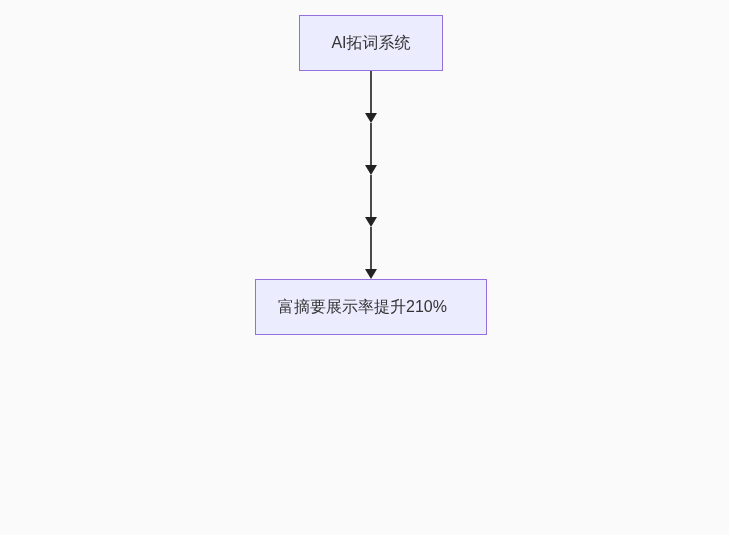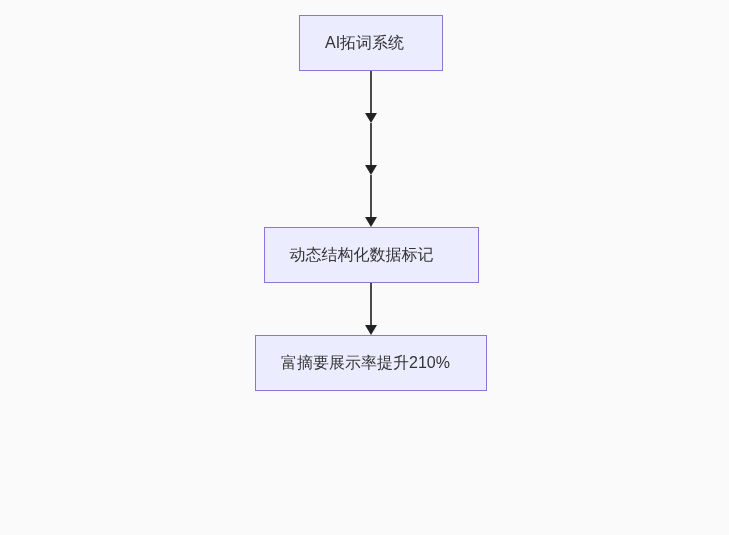--- a/index.html
+++ b/index.html
@@ -26,33 +26,33 @@
     display: flex;
     flex-direction: column;
     align-items: center;
   }
   .flow-node {
     box-sizing: border-box;
     height: 56px;
     padding: 0 25px;
     display: flex;
     align-items: center;
-    justify-content: flex-start;
+    justify-content: center;
     background: #ececff;
     border: 1px solid #9370db;
     color: #333333;
     font-size: 16px;
     line-height: 1;
     white-space: nowrap;
   }
   .node-1 { min-width: 144px; }
   .node-2 { min-width: 193px; }
   .node-3 { min-width: 222px; }
   .node-4 { min-width: 215px; }
-  .node-5 { min-width: 232px; }
+  .node-5 { min-width: 232px; padding-left: 8px; }
   .flow-arrow {
     height: 52px;
     display: flex;
     flex-direction: column;
     align-items: center;
     justify-content: flex-start;
   }
   .arrow-line {
     width: 2px;
     flex: 1 1 auto;
@@ -86,23 +86,20 @@
       <div class="arrow-line"></div>
       <div class="arrow-head"></div>
     </div>
 
 
     <div class="flow-arrow">
       <div class="arrow-line"></div>
       <div class="arrow-head"></div>
     </div>
 
-    <div class="flow-node node-4">
-      <span>动态结构化数据标记</span>
-    </div>
 
     <div class="flow-arrow">
       <div class="arrow-line"></div>
       <div class="arrow-head"></div>
     </div>
 
     <div class="flow-node node-5">
       <span>富摘要展示率提升210%</span>
     </div>
 

